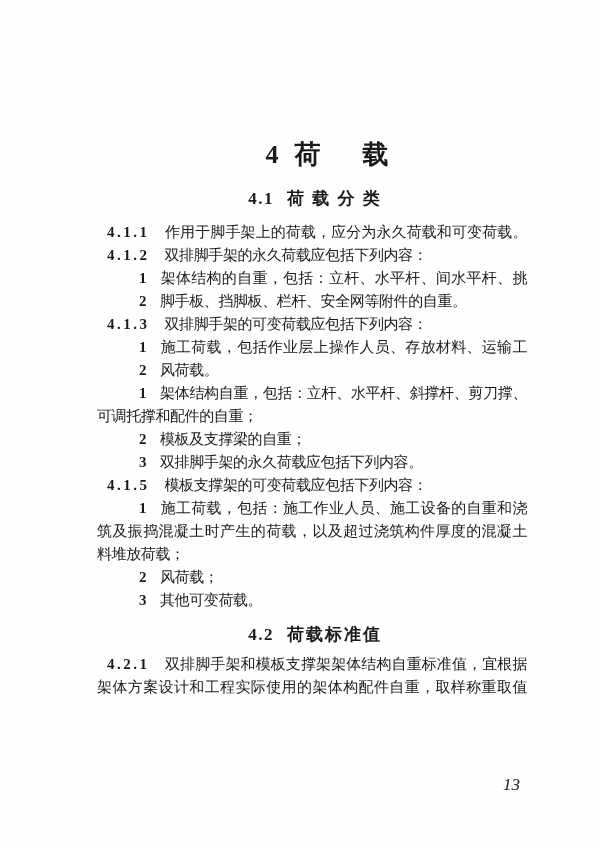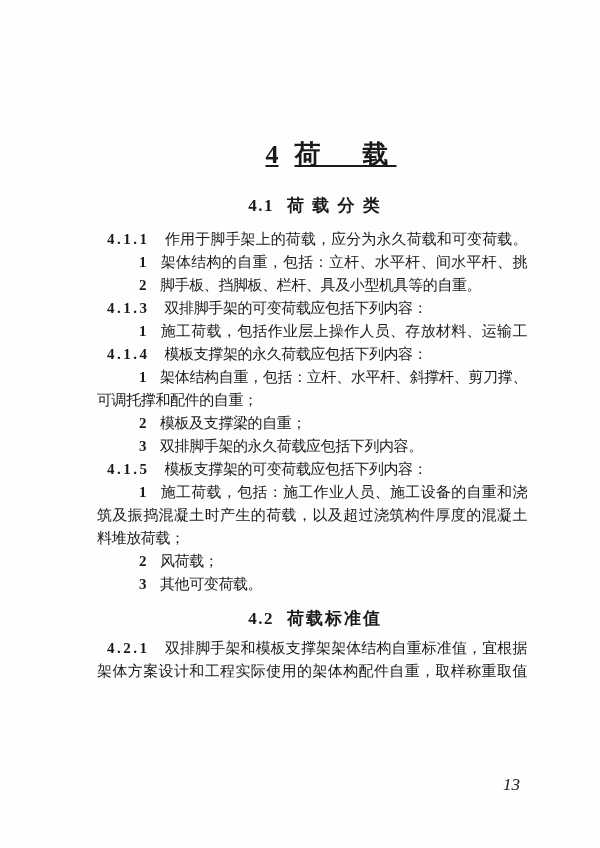--- a/index.html
+++ b/index.html
@@ -23,21 +23,20 @@
     width: 430px;
   }
   .chapter-title {
     margin: 140px 0 0 0;
     text-align: center;
     position: relative;
     left: 19px;
     font-size: 26px;
     line-height: 30px;
     font-weight: bold;
-    text-decoration: underline;
   }
   .chapter-title .ch-num {
     margin-right: 16px;
   }
   .chapter-title .ch-text {
     letter-spacing: 8px;
   }
   .section-heading {
     margin: 0;
     text-align: center;
@@ -47,21 +46,21 @@
     position: relative;
     left: 3px;
   }
   .section-heading .sec-num {
     letter-spacing: 1.5px;
     margin-right: 13px;
   }
   .section-heading .sec-title {
     letter-spacing: 2px;
   }
-  #h41 { margin-top: 25px; }
+  #h41 { margin-top: 18px; }
   #h42 { margin-top: 12px; }
   #lines41 { margin-top: 12px; }
   #lines42 { margin-top: 8px; }
   .line {
     font-size: 15px;
     line-height: 23px;
     height: 23px;
     letter-spacing: -0.4px;
     text-align: left;
   }
@@ -95,25 +94,26 @@
 
     <h1 class="chapter-title">
       <span class="ch-num">4</span><span class="ch-text">荷　载</span>
     </h1>
 
     <h2 class="section-heading" id="h41">
       <span class="sec-num">4.1</span><span class="sec-title">荷 载 分 类</span>
     </h2>
     <div class="lines" id="lines41">
         <div class="line clause justified"><span class="num">4.1.1</span><span>作用于脚手架上的荷载，应分为永久荷载和可变荷载。</span></div>
+        <div class="line clause"><span class="num">4.1.2</span><span>双排脚手架的永久荷载应包括下列内容：</span></div>
         <div class="line item justified"><span class="num">1</span><span>架体结构的自重，包括：立杆、水平杆、间水平杆、挑</span></div>
-        <div class="line item"><span class="num">2</span><span>脚手板、挡脚板、栏杆、具及小型机具等的自重。</span></div>
+        <div class="line item"><span class="num">2</span><span>脚手板、挡脚板、栏杆、安全网等附件的自重。</span></div>
         <div class="line clause"><span class="num">4.1.3</span><span>双排脚手架的可变荷载应包括下列内容：</span></div>
         <div class="line item justified"><span class="num">1</span><span>施工荷载，包括作业层上操作人员、存放材料、运输工</span></div>
-        <div class="line clause"><span class="num">4.1.4</span><span>模板支撑架的永久荷载应包括下列内容：</span></div>
+        <div class="line item"><span class="num">2</span><span>风荷载。</span></div>
         <div class="line item justified"><span class="num">1</span><span>架体结构自重，包括：立杆、水平杆、斜撑杆、剪刀撑、</span></div>
         <div class="line wrap"><span>可调托撑和配件的自重；</span></div>
         <div class="line item"><span class="num">2</span><span>模板及支撑梁的自重；</span></div>
         <div class="line item"><span class="num">3</span><span>双排脚手架的永久荷载应包括下列内容。</span></div>
         <div class="line clause"><span class="num">4.1.5</span><span>模板支撑架的可变荷载应包括下列内容：</span></div>
         <div class="line item justified"><span class="num">1</span><span>施工荷载，包括：施工作业人员、施工设备的自重和浇</span></div>
         <div class="line wrap justified"><span>筑及振捣混凝土时产生的荷载，以及超过浇筑构件厚度的混凝土</span></div>
         <div class="line wrap"><span>料堆放荷载；</span></div>
         <div class="line item"><span class="num">2</span><span>风荷载；</span></div>
         <div class="line item"><span class="num">3</span><span>其他可变荷载。</span></div>

